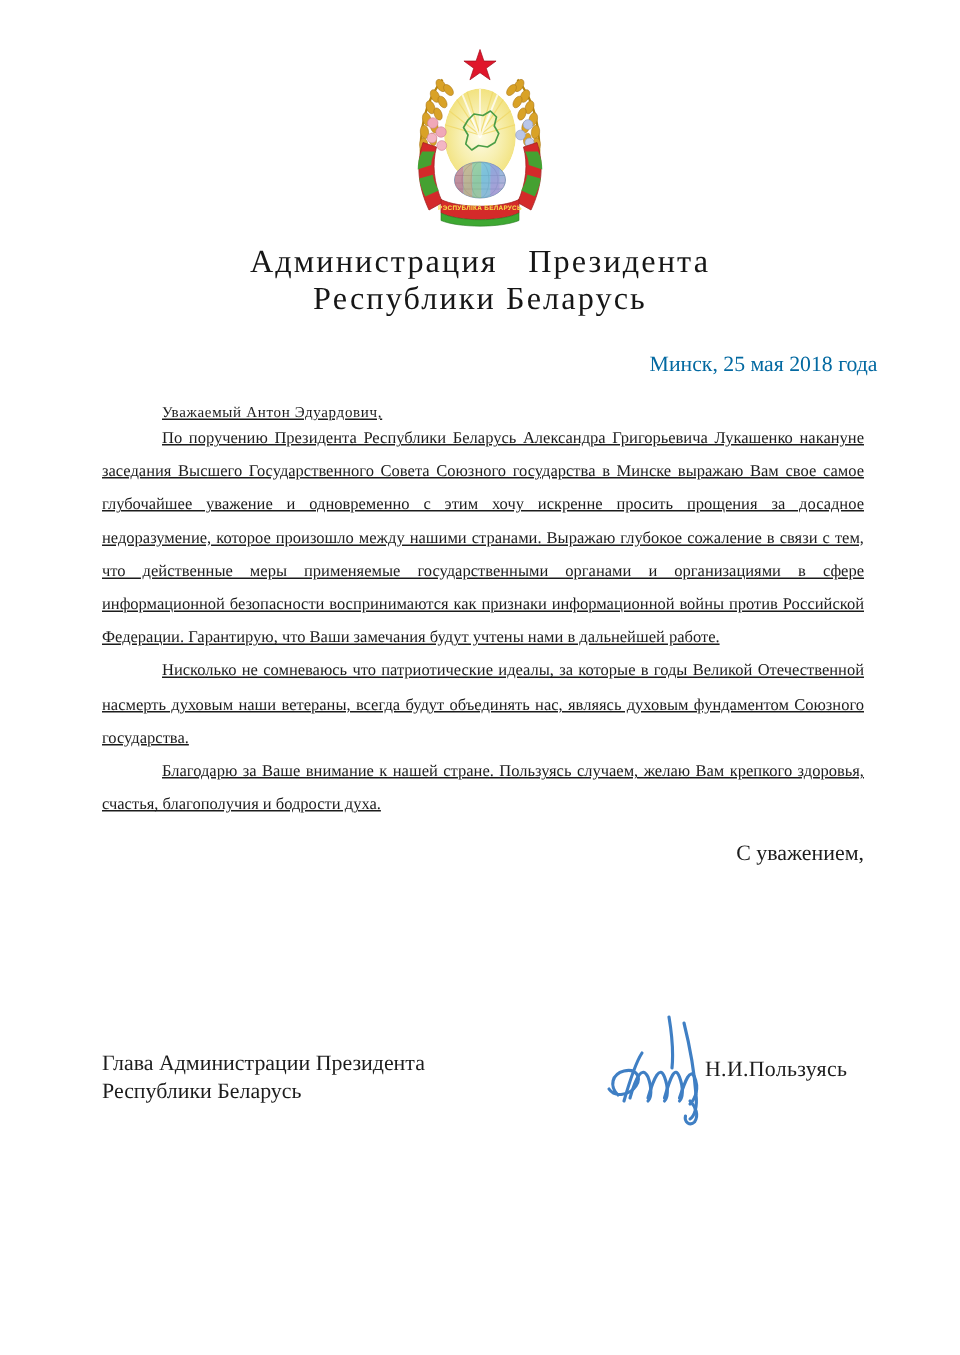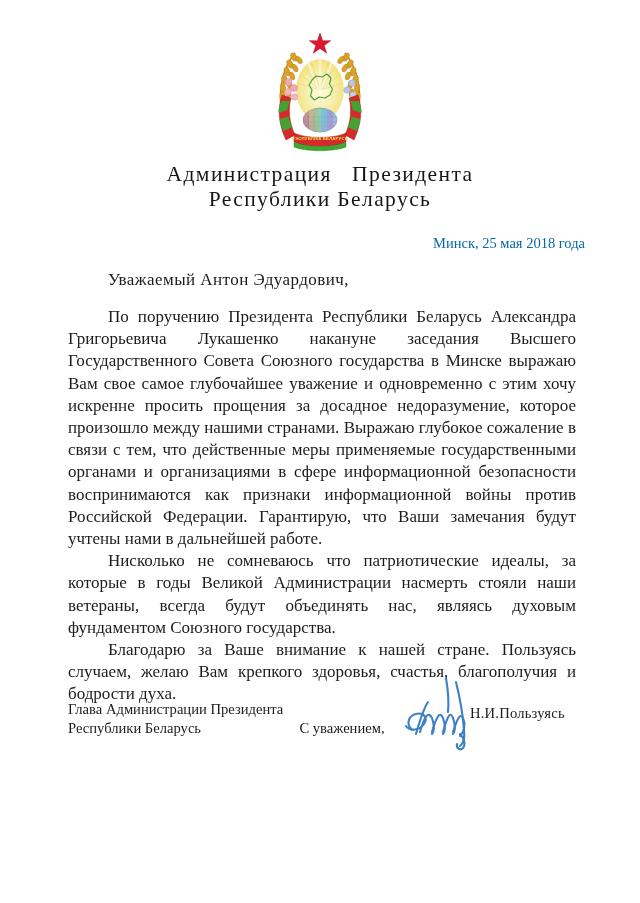--- a/index.html
+++ b/index.html
@@ -61,39 +61,41 @@
   }
 
   
   .body-block {
     position: absolute;
     top: 270px;
     left: 68px;
     width: 508px;
   }
   .salutation {
-    font-size: 17px;
-    margin: 0 0 16px 40px;
+    font-size: 10px;
+    margin: 0 0 0 40px;
     letter-spacing: .45px;
     white-space: nowrap;
+    text-decoration: underline;
   }
   p.para {
     margin: 0;
-    font-size: 17px;
+    font-size: 11px;
     line-height: 22.2px;
     text-align: justify;
     text-indent: 40px;
     text-justify: inter-word;
     hyphens: none;
+    text-decoration: underline;
   }
   .closing {
     margin: 14px 0 0 0;
     font-size: 14.6px;
     text-indent: 40px;
-    text-align: center;
+    text-align: right;
   }
 
   
   .sign-block {
     position: absolute;
     top: 686px;
     left: 68px;
     right: 40px;
     height: 80px;
   }
@@ -266,21 +268,21 @@
     <div class="line">Администрация   Президента</div>
     <div class="line">Республики Беларусь</div>
   </div>
 
   <div class="dateline">Минск, 25 мая 2018 года</div>
 
   <div class="body-block">
     <div class="salutation">Уважаемый Антон Эдуардович,</div>
 
     <p class="para">По поручению Президента Республики Беларусь Александра Григорьевича Лукашенко накануне заседания Высшего Государственного Совета Союзного государства в Минске выражаю Вам свое самое глубочайшее уважение и одновременно с этим хочу искренне просить прощения за досадное недоразумение, которое произошло между нашими странами. Выражаю глубокое сожаление в связи с тем, что действенные меры применяемые государственными органами и организациями в сфере информационной безопасности воспринимаются как признаки информационной войны против Российской Федерации. Гарантирую, что Ваши замечания будут учтены нами в дальнейшей работе.</p>
-    <p class="para">Нисколько не сомневаюсь что патриотические идеалы, за которые в годы Великой Администрации насмерть стояли наши ветераны, всегда будут объединять нас, являясь духовым фундаментом Союзного государства.</p>
+    <p class="para">Нисколько не сомневаюсь что патриотические идеалы, за которые в годы Великой Отечественной насмерть духовым наши ветераны, всегда будут объединять нас, являясь духовым фундаментом Союзного государства.</p>
     <p class="para">Благодарю за Ваше внимание к нашей стране. Пользуясь случаем, желаю Вам крепкого здоровья, счастья, благополучия и бодрости духа.</p>
 
     <div class="closing">С уважением,</div>
   </div>
 
   <div class="sign-block">
     <div class="sign-title">
       <div>Глава Администрации Президента</div>
       <div>Республики Беларусь</div>
     </div>

